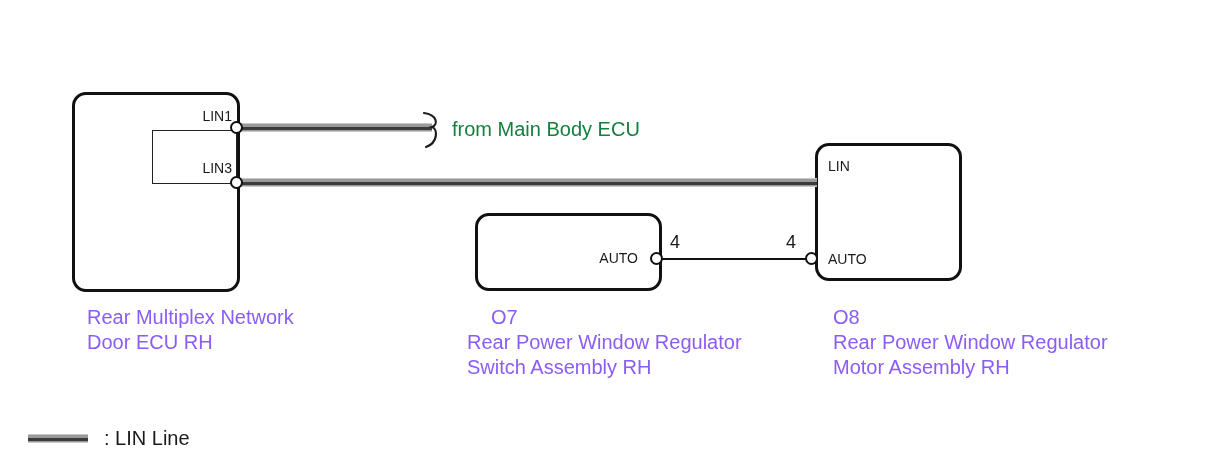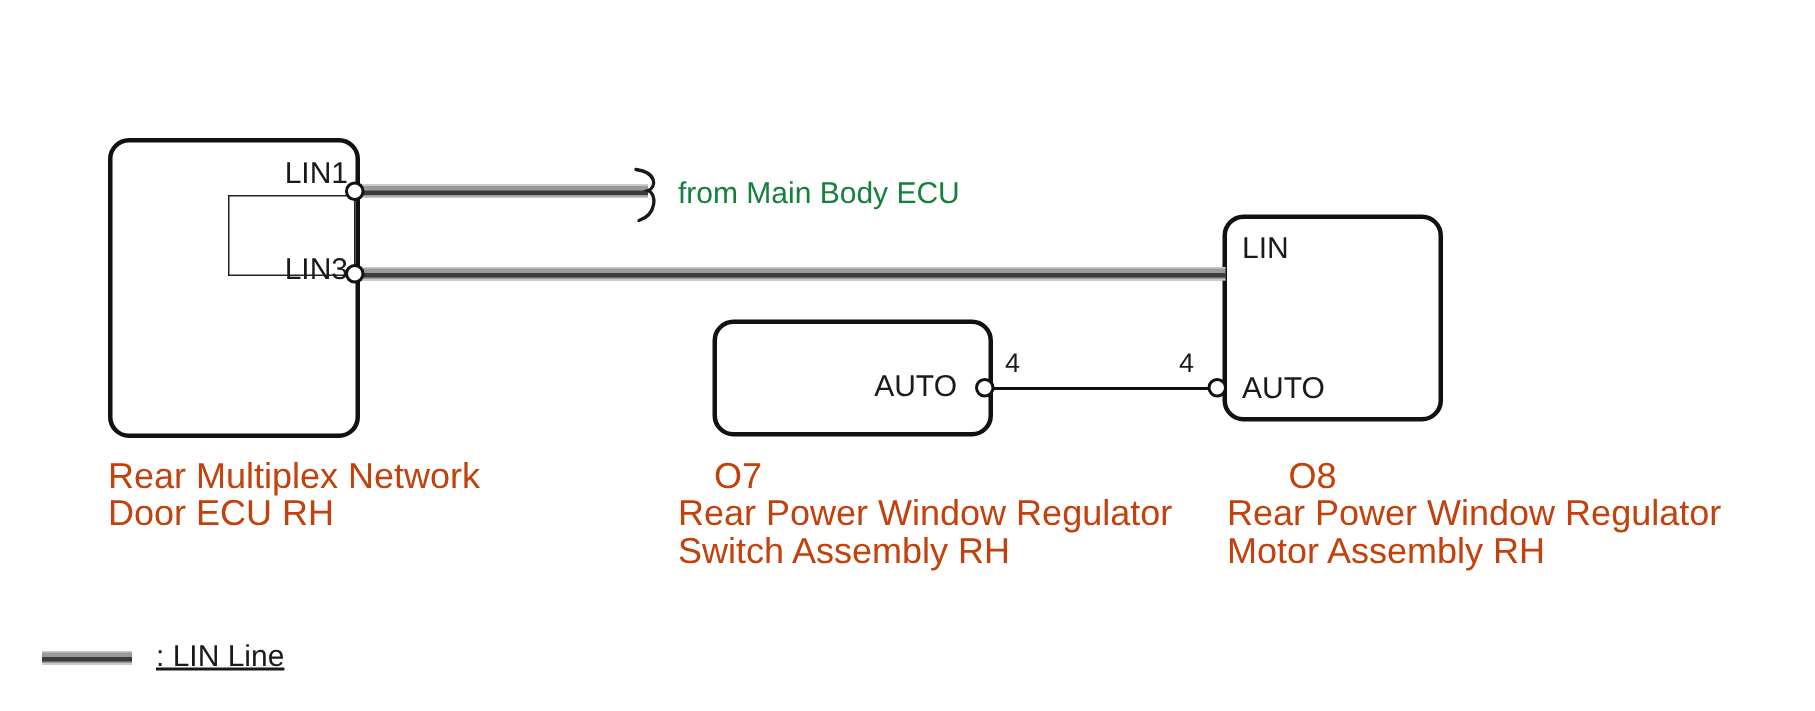--- a/index.html
+++ b/index.html
@@ -30,21 +30,21 @@
   .inner-rect {
     position: absolute;
     border: 1px solid #222222;
     background: transparent;
     box-sizing: border-box;
   }
 
   
   .term-label {
     position: absolute;
-    font-size: 20px;
+    font-size: 14px;
     line-height: 21px;
     color: #1a1a1a;
     white-space: nowrap;
   }
   .term-label.right {
     text-align: right;
   }
 
   
   .pin {
@@ -95,24 +95,25 @@
   
   .anno {
     position: absolute;
     font-size: 20px;
     line-height: 25px;
     color: #15803d;
     white-space: nowrap;
   }
   .caption {
     position: absolute;
-    font-size: 24px;
+    font-size: 20px;
     line-height: 25px;
-    color: #c2410c;
+    color: #8b5cf6;
     white-space: pre-line;
+    margin-left: 15px;
   }
   .pin-num {
     position: absolute;
     font-size: 18px;
     line-height: 18px;
     color: #1a1a1a;
   }
 
   
   .legend {
@@ -139,35 +140,34 @@
     top: 3px;
     height: 3px;
     background: #3b3b3b;
   }
   .legend-text {
     margin-left: 16px;
     font-size: 20px;
     line-height: 20px;
     color: #1a1a1a;
     white-space: nowrap;
-    text-decoration: underline;
   }
 </style>
 </head>
 <body>
 
 <div id="canvas">
 
   <div class="box" style="left:72px; top:92px; width:168px; height:200px;"></div>
 
   <div class="inner-rect" style="left:152px; top:130px; width:85px; height:54px;"></div>
 
   <div class="term-label right" style="left:132px; top:106px; width:100px;">LIN1</div>
 
-  <div class="term-label right" style="left:132px; top:170px; width:100px;">LIN3</div>
+  <div class="term-label right" style="left:132px; top:158px; width:100px;">LIN3</div>
 
   <div class="pin" style="left:230px; top:121px;"></div>
   <div class="pin" style="left:230px; top:176px;"></div>
 
   <div class="lin-line" style="left:236px; top:123px; width:196px;"></div>
 
   <svg class="break-sym" style="left:418px; top:103px;" width="34" height="50" viewBox="0 0 34 50">
     <path d="M6 10 C 20 12, 20 22, 14 24 C 20 26, 20 40, 8 44" fill="none" stroke="#1a1a1a" stroke-width="2.2" stroke-linecap="round"></path>
   </svg>
 
@@ -195,21 +195,21 @@
 
   <div class="pin" style="left:805px; top:252px;"></div>
 
   <div class="caption" style="left:72px; top:305px;">Rear Multiplex Network
 Door ECU RH</div>
 
   <div class="caption" style="left:476px; top:305px;">O7</div>
   <div class="caption" style="left:452px; top:330px;">Rear Power Window Regulator
 Switch Assembly RH</div>
 
-  <div class="caption" style="left:859px; top:305px;">O8</div>
+  <div class="caption" style="left:818px; top:305px;">O8</div>
   <div class="caption" style="left:818px; top:330px;">Rear Power Window Regulator
 Motor Assembly RH</div>
 
   <div class="legend">
     <div class="legend-swatch"></div>
     <div class="legend-text">: LIN Line</div>
   </div>
 
 </div>
 

